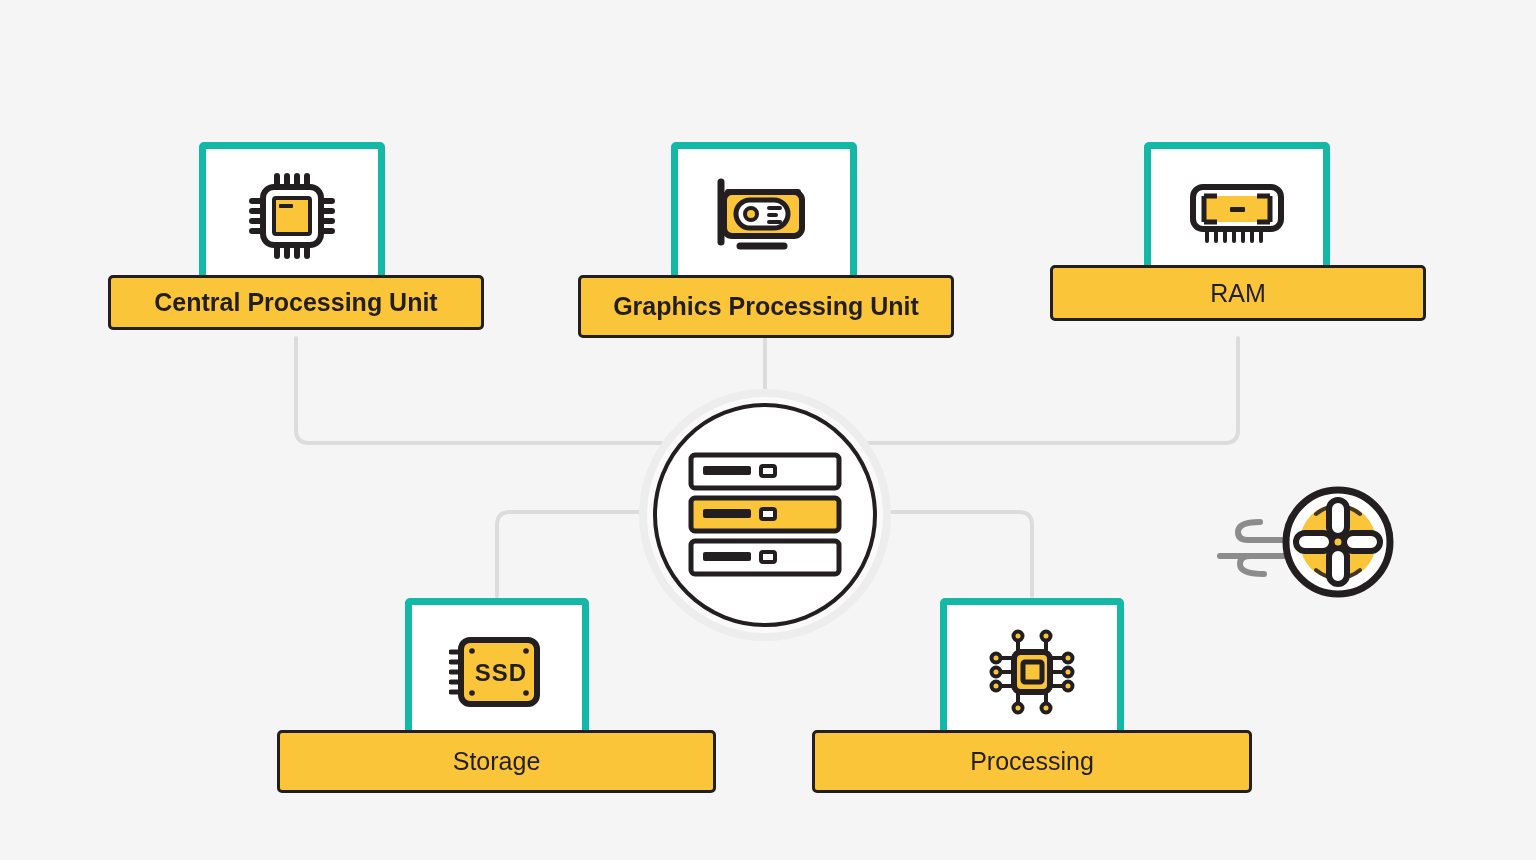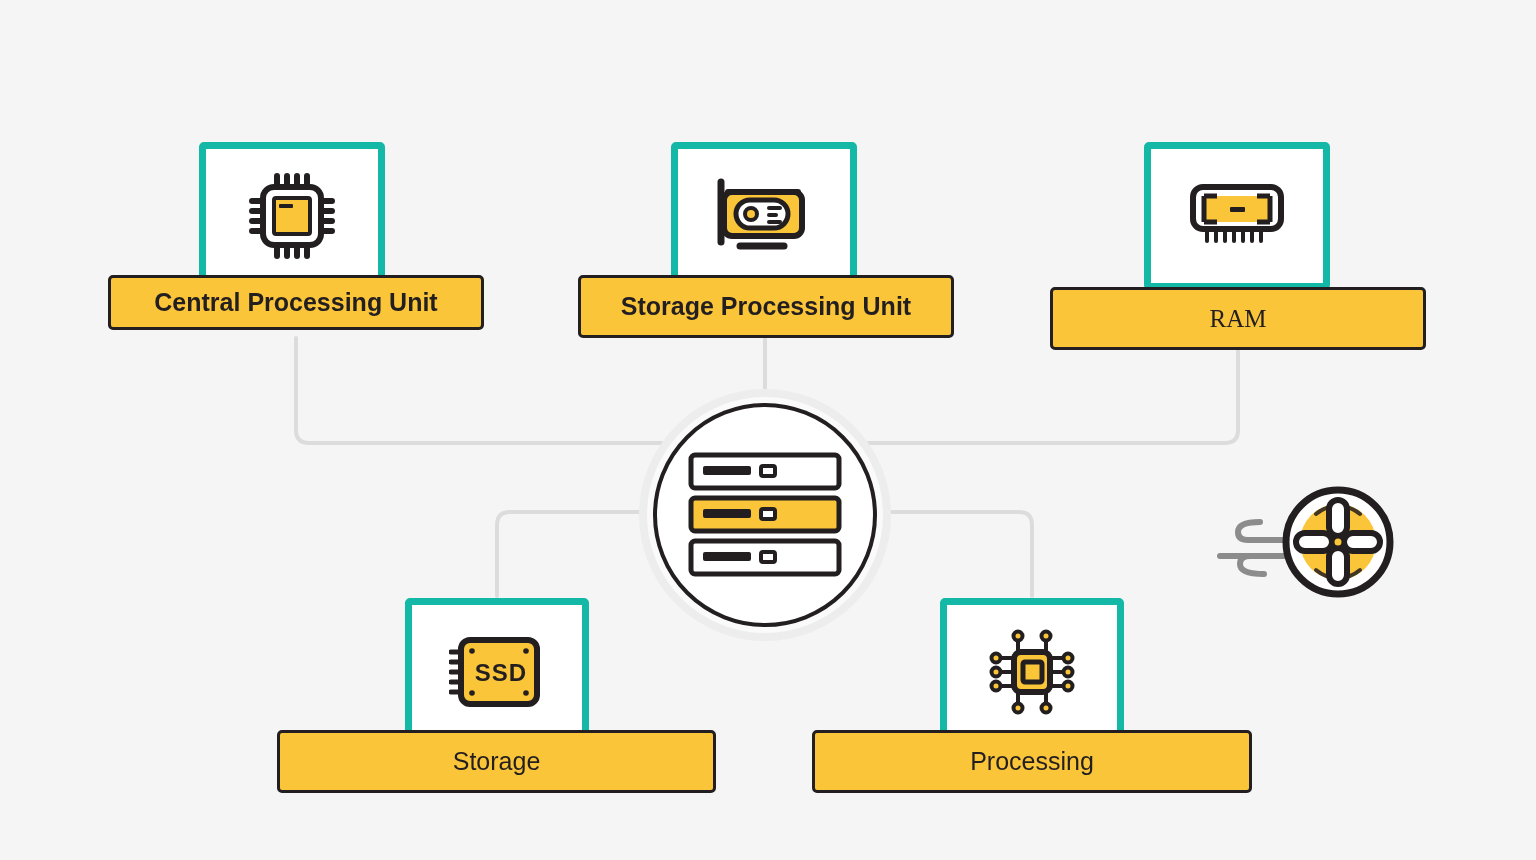--- a/index.html
+++ b/index.html
@@ -182,21 +182,21 @@
         <rect x="22" y="24" width="52" height="28" rx="14" fill="#ffffff" stroke="#231f20" stroke-width="5"></rect>
         <circle cx="37" cy="38" r="6" fill="#fbc53a" stroke="#231f20" stroke-width="4"></circle>
         <line x1="55" y1="32" x2="66" y2="32" stroke="#231f20" stroke-width="4" stroke-linecap="round"></line>
         <line x1="55" y1="39" x2="62" y2="39" stroke="#231f20" stroke-width="4" stroke-linecap="round"></line>
         <line x1="55" y1="46" x2="66" y2="46" stroke="#231f20" stroke-width="4" stroke-linecap="round"></line>
 
         <line x1="26" y1="70" x2="70" y2="70" stroke="#231f20" stroke-width="7" stroke-linecap="round"></line>
       </svg>
     </div>
     <div class="node-label semi" style="left:578px; top:275px; width:376px; height:63px;">
-      <span>Storage Processing Unit</span>
+      <span>Graphics Processing Unit</span>
     </div>
   </div>
 
   <div class="node">
     <div class="node-card" style="left:1144px; top:142px; width:186px; height:148px;">
       <svg width="100" height="70" viewBox="0 0 100 70">
         <rect x="6" y="6" width="88" height="42" rx="10" fill="#ffffff" stroke="#231f20" stroke-width="6"></rect>
         <rect x="17" y="15" width="66" height="26" rx="2" fill="#fbc53a" stroke="#231f20" stroke-width="0"></rect>
         <path d="M17 15 L30 15 M17 15 L17 41 M17 41 L30 41" fill="none" stroke="#231f20" stroke-width="5"></path>
         <path d="M83 15 L70 15 M83 15 L83 41 M83 41 L70 41" fill="none" stroke="#231f20" stroke-width="5"></path>
@@ -205,21 +205,21 @@
           <line x1="20" y1="48" x2="20" y2="60"></line>
           <line x1="29" y1="48" x2="29" y2="60"></line>
           <line x1="38" y1="48" x2="38" y2="60"></line>
           <line x1="47" y1="48" x2="47" y2="60"></line>
           <line x1="56" y1="48" x2="56" y2="60"></line>
           <line x1="65" y1="48" x2="65" y2="60"></line>
           <line x1="74" y1="48" x2="74" y2="60"></line>
         </g>
       </svg>
     </div>
-    <div class="node-label reg" style="left:1050px; top:287px; width:376px; height:63px;font-family:Liberation Serif, serif;">
+    <div class="node-label reg" style="left:1050px; top:265px; width:376px; height:56px;">
       <span>RAM</span>
     </div>
   </div>
 
   <div id="hub">
     <div id="hub-outer-ring"></div>
     <div id="hub-circle">
       <svg width="160" height="128" viewBox="0 0 160 128">
 
         <rect x="6" y="4" width="148" height="33" rx="4" fill="#ffffff" stroke="#231f20" stroke-width="5"></rect>

